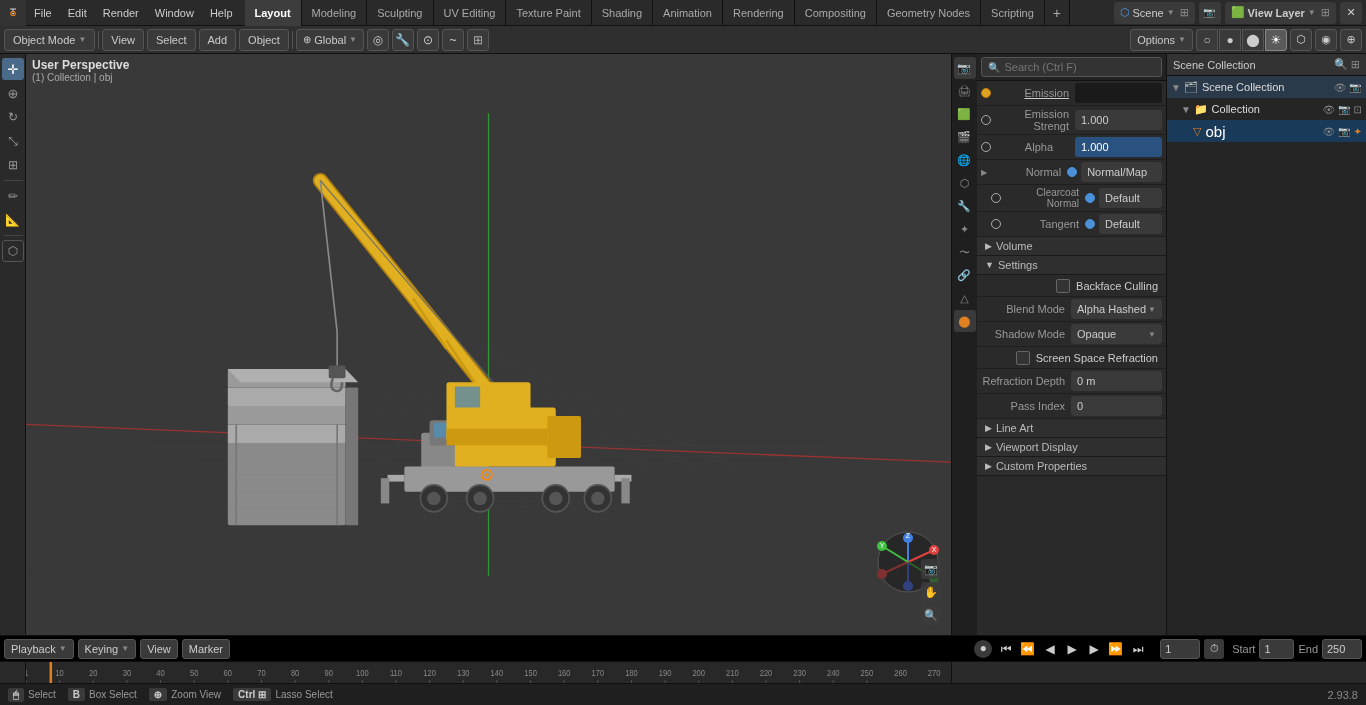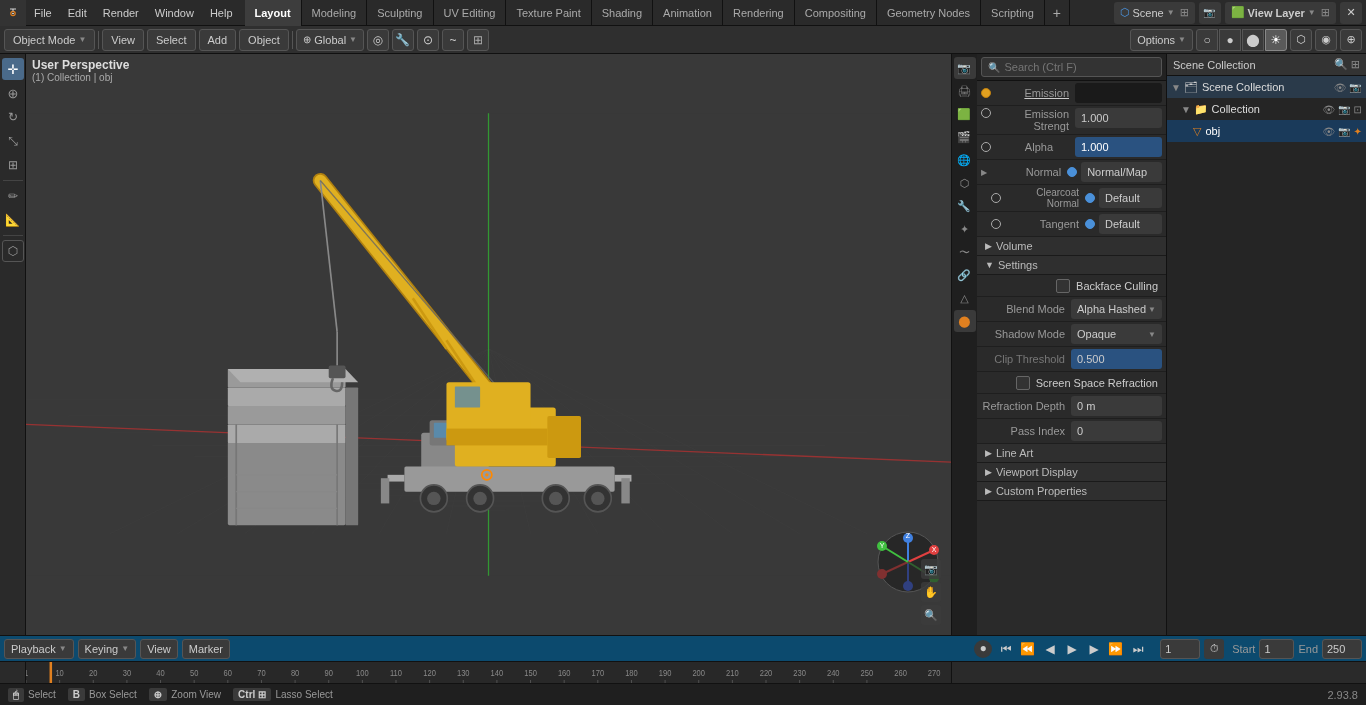--- a/index.html
+++ b/index.html
@@ -457,21 +457,21 @@
         </div>
 
         <div style="flex:1; overflow-y:auto;" class="scrollbar-thin">
 
           <div style="display:flex; align-items:center; padding:2px 4px; min-height:22px; border-bottom:1px solid #1e1e1e;text-decoration:underline;">
             <span style="width:10px; height:10px; border-radius:50%; background:#e0a020; border:1px solid #c08010; margin-right:4px; flex-shrink:0; display:inline-block;"></span>
             <span style="flex:0 0 80px; font-size:11px; color:#999; text-align:right; padding-right:6px;">Emission</span>
             <div style="flex:1; background:#1a1a1a; border-radius:3px; height:20px; display:flex; align-items:center; padding:0 6px; font-size:11px; color:#555;"></div>
           </div>
 
-          <div style="display:flex; align-items:flex-start; padding:2px 4px; min-height:22px; border-bottom:1px solid #1e1e1e;">
+          <div style="display:flex; align-items:center; padding:2px 4px; min-height:22px; border-bottom:1px solid #1e1e1e;">
             <span style="width:10px; height:10px; border-radius:50%; background:transparent; border:1px solid #aaa; margin-right:4px; flex-shrink:0; display:inline-block;"></span>
             <span style="flex:0 0 80px; font-size:11px; color:#999; text-align:right; padding-right:6px;">Emission Strengt</span>
             <div style="flex:1; background:#3a3a3a; border-radius:3px; height:20px; display:flex; align-items:center; padding:0 6px; font-size:11px; color:#ccc; cursor:pointer;">
               <span>1.000</span>
             </div>
           </div>
 
           <div style="display:flex; align-items:center; padding:2px 4px; min-height:22px; border-bottom:1px solid #1e1e1e;">
             <span style="width:10px; height:10px; border-radius:50%; background:transparent; border:1px solid #aaa; margin-right:4px; flex-shrink:0; display:inline-block;"></span>
             <span style="flex:0 0 80px; font-size:11px; color:#999; text-align:right; padding-right:22px;">Alpha</span>
@@ -532,26 +532,20 @@
           </div>
 
           <div style="display:flex; align-items:center; padding:2px 4px; min-height:22px; border-bottom:1px solid #1e1e1e;">
             <span style="flex:0 0 90px; font-size:11px; color:#999; text-align:right; padding-right:6px;">Shadow Mode</span>
             <div style="flex:1; background:#3a3a3a; border-radius:3px; height:20px; display:flex; align-items:center; justify-content:space-between; padding:0 6px; font-size:11px; color:#ccc; cursor:pointer;">
               <span>Opaque</span>
               <span style="font-size:8px; color:#888;">▼</span>
             </div>
           </div>
 
-          <div style="display:flex; align-items:center; padding:2px 4px; min-height:22px; border-bottom:1px solid #1e1e1e;">
-            <span style="flex:0 0 90px; font-size:11px; color:#777; text-align:right; padding-right:6px;">Clip Threshold</span>
-            <div style="flex:1; background:#2a5280; border-radius:3px; height:20px; display:flex; align-items:center; padding:0 6px; font-size:11px; color:#ccc; cursor:pointer;">
-              <span>0.500</span>
-            </div>
-          </div>
 
           <div style="display:flex; align-items:center; padding:2px 8px; min-height:22px; border-bottom:1px solid #1e1e1e;">
             <span style="flex:1;"></span>
             <span style="width:14px; height:14px; border:1px solid #666; border-radius:2px; background:#333; margin-right:6px; display:inline-block; flex-shrink:0;"></span>
             <span style="font-size:11px; color:#ccc;">Screen Space Refraction</span>
           </div>
 
           <div style="display:flex; align-items:center; padding:2px 4px; min-height:22px; border-bottom:1px solid #1e1e1e;">
             <span style="flex:0 0 90px; font-size:11px; color:#999; text-align:right; padding-right:6px;">Refraction Depth</span>
             <div style="flex:1; background:#3a3a3a; border-radius:3px; height:20px; display:flex; align-items:center; padding:0 6px; font-size:11px; color:#ccc; cursor:pointer;">
@@ -611,32 +605,32 @@
         <span style="margin-left:4px; font-size:11px; color:#ddd;">Collection</span>
         <div style="margin-left:auto; display:flex; gap:3px;">
           <span style="font-size:10px; color:#888;">👁</span>
           <span style="font-size:10px; color:#888;">📷</span>
           <span style="font-size:10px; color:#888;">⊡</span>
         </div>
       </div>
 
       <div style="display:flex; align-items:center; padding:2px 4px 2px 26px; height:22px; background:#1a3a5a;">
         <span style="font-size:11px; color:#e08020;">▽</span>
-        <span style="margin-left:4px; font-size:11px; color:#fff;">obj</span>
+        <span style="margin-left:4px; font-size:15px; color:#fff;">obj</span>
         <div style="margin-left:auto; display:flex; gap:3px;">
           <span style="font-size:10px; color:#888;">👁</span>
           <span style="font-size:10px; color:#888;">📷</span>
           <span style="font-size:10px; color:#e08020;">✦</span>
         </div>
       </div>
     </div>
 
   </div>
 
-  <div style="height:26px; background:#0c4a6e; border-top:1px solid #111; display:flex; align-items:center; padding:0 4px; gap:4px; overflow:hidden;">
+  <div style="height:26px; background:#000000; border-top:1px solid #111; display:flex; align-items:center; padding:0 4px; gap:4px; overflow:hidden;">
     <div style="height:20px; background:#3a3a3a; border:1px solid #555; border-radius:3px; display:flex; align-items:center; padding:0 6px; gap:3px; cursor:pointer;">
       <span style="font-size:11px; color:#ccc;">Playback</span>
       <span style="font-size:8px; color:#888;">▼</span>
     </div>
     <div style="height:20px; background:#3a3a3a; border:1px solid #555; border-radius:3px; display:flex; align-items:center; padding:0 6px; gap:3px; cursor:pointer;">
       <span style="font-size:11px; color:#ccc;">Keying</span>
       <span style="font-size:8px; color:#888;">▼</span>
     </div>
     <div style="height:20px; background:#3a3a3a; border:1px solid #555; border-radius:3px; display:flex; align-items:center; padding:0 6px; cursor:pointer;">
       <span style="font-size:11px; color:#ccc;">View</span>

